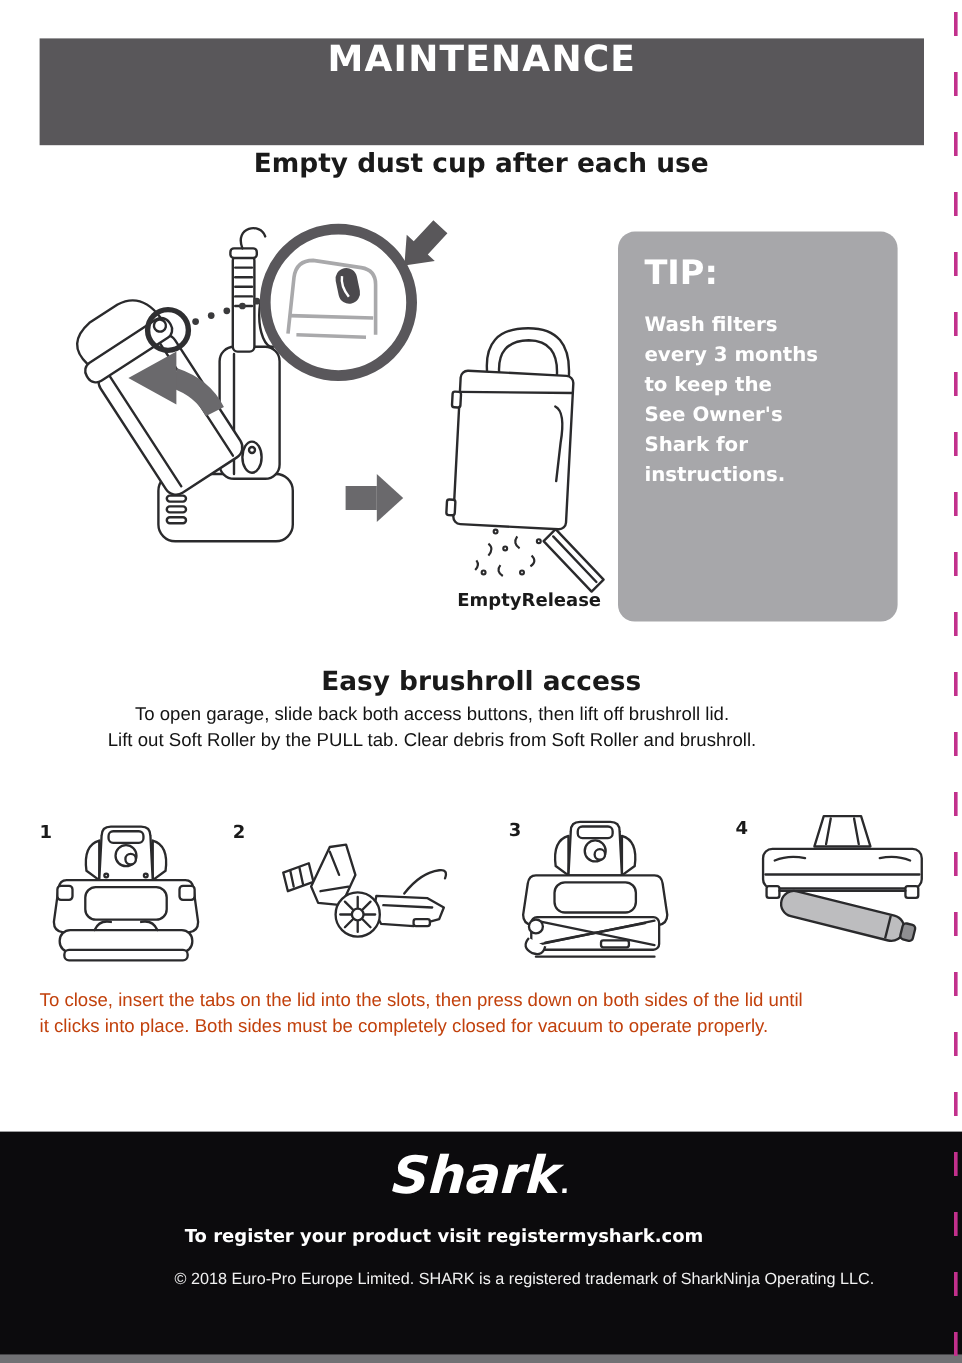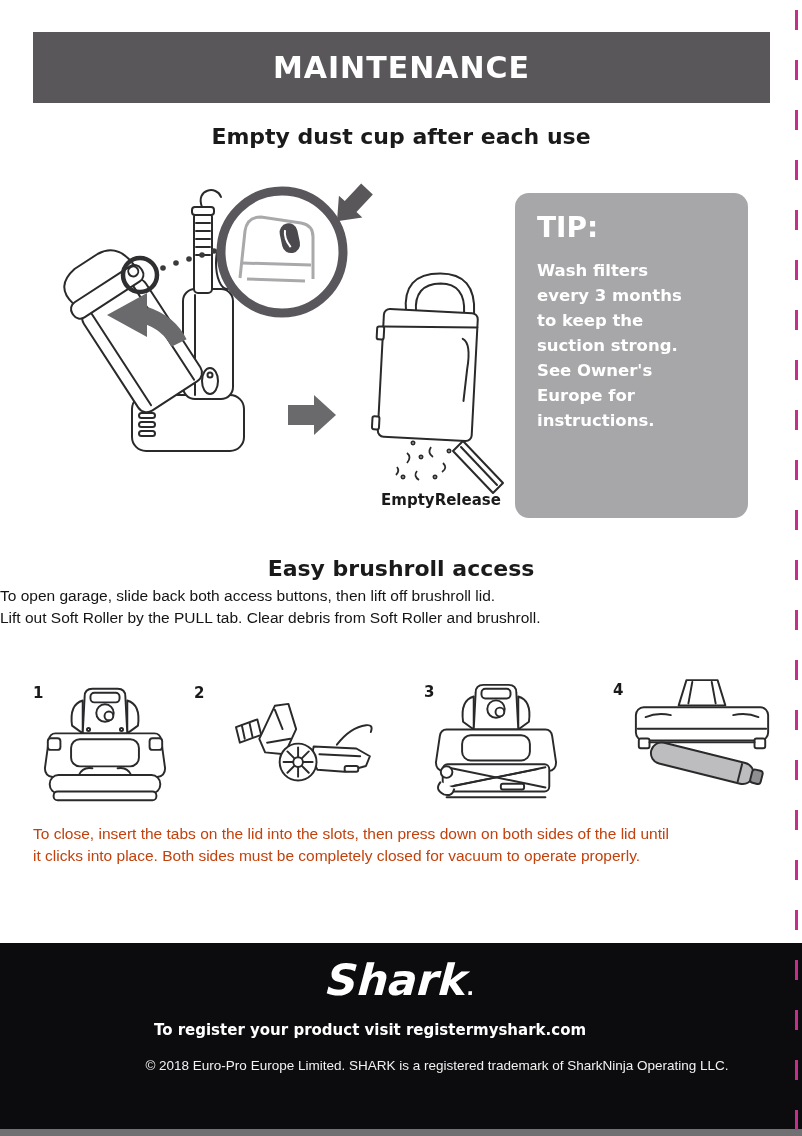--- a/index.html
+++ b/index.html
@@ -1,31 +1,31 @@
 <!DOCTYPE html>
 <html><head>
 <meta charset="utf-8">
 <style>
   html,body{margin:0;padding:0;background:#fff;}
   .page{position:relative;width:802px;height:1136px;background:#ffffff;overflow:hidden;
         font-family:"Liberation Sans",sans-serif;color:#1a1a1a;}
   .abs{position:absolute;}
 
   
-  .banner{left:33px;top:32px;width:737px;height:71px;background:#59575A;
-          display:flex;align-items:center;justify-content:center;}
+  .banner{left:33px;top:32px;width:737px;height:89px;background:#59575A;
+          display:flex;justify-content:center;}
   .banner-title{color:#fff;font-family:"DejaVu Sans",sans-serif;font-weight:bold;
                 font-size:30px;letter-spacing:1px;}
 
   
   .h1{left:0;top:124px;width:802px;text-align:center;
       font-family:"DejaVu Sans",sans-serif;font-weight:bold;font-size:22px;}
   .h2{left:0;top:556px;width:802px;text-align:center;
       font-family:"DejaVu Sans",sans-serif;font-weight:bold;font-size:22px;}
-  .centered-line{left:0;width:720px;text-align:left;font-size:15.5px;color:#141414;}
+  .centered-line{left:0;width:720px;text-align:center;font-size:15.5px;color:#141414;}
 
   
   .tip-box{left:515px;top:193px;width:233px;height:325px;background:#A7A7AA;border-radius:14px;
            box-sizing:border-box;padding:18px 0 0 22px;color:#fff;}
   .tip-heading{font-family:"DejaVu Sans",sans-serif;font-weight:bold;font-size:28px;margin-bottom:14px;}
   .tip-line{font-family:"DejaVu Sans",sans-serif;font-weight:bold;font-size:16.5px;line-height:25px;}
 
   .caption{left:341px;top:491px;width:200px;text-align:center;
            font-family:"DejaVu Sans",sans-serif;font-weight:bold;font-size:15px;}
 
@@ -159,23 +159,22 @@
         <circle cx="40" cy="172" r="1.6"></circle>
       </g>
     </g>
   </svg>
 
   <div class="abs tip-box">
     <div class="tip-heading">TIP:</div>
     <div class="tip-line">Wash filters</div>
     <div class="tip-line">every 3 months</div>
     <div class="tip-line">to keep the</div>
-    <div class="tip-line">suction strong.</div>
     <div class="tip-line">See Owner's</div>
-    <div class="tip-line">Europe for</div>
+    <div class="tip-line">Shark for</div>
     <div class="tip-line">instructions.</div>
   </div>
 
   <div class="abs caption">EmptyRelease</div>
 
   <div class="abs h2">Easy brushroll access</div>
   <div class="abs centered-line" style="top:587px;">To open garage, slide back both access buttons, then lift off brushroll lid.</div>
   <div class="abs centered-line" style="top:609px;">Lift out Soft Roller by the PULL tab. Clear debris from Soft Roller and brushroll.</div>
 
   <div class="abs step-num" style="left:33px;top:684px;">1</div>

